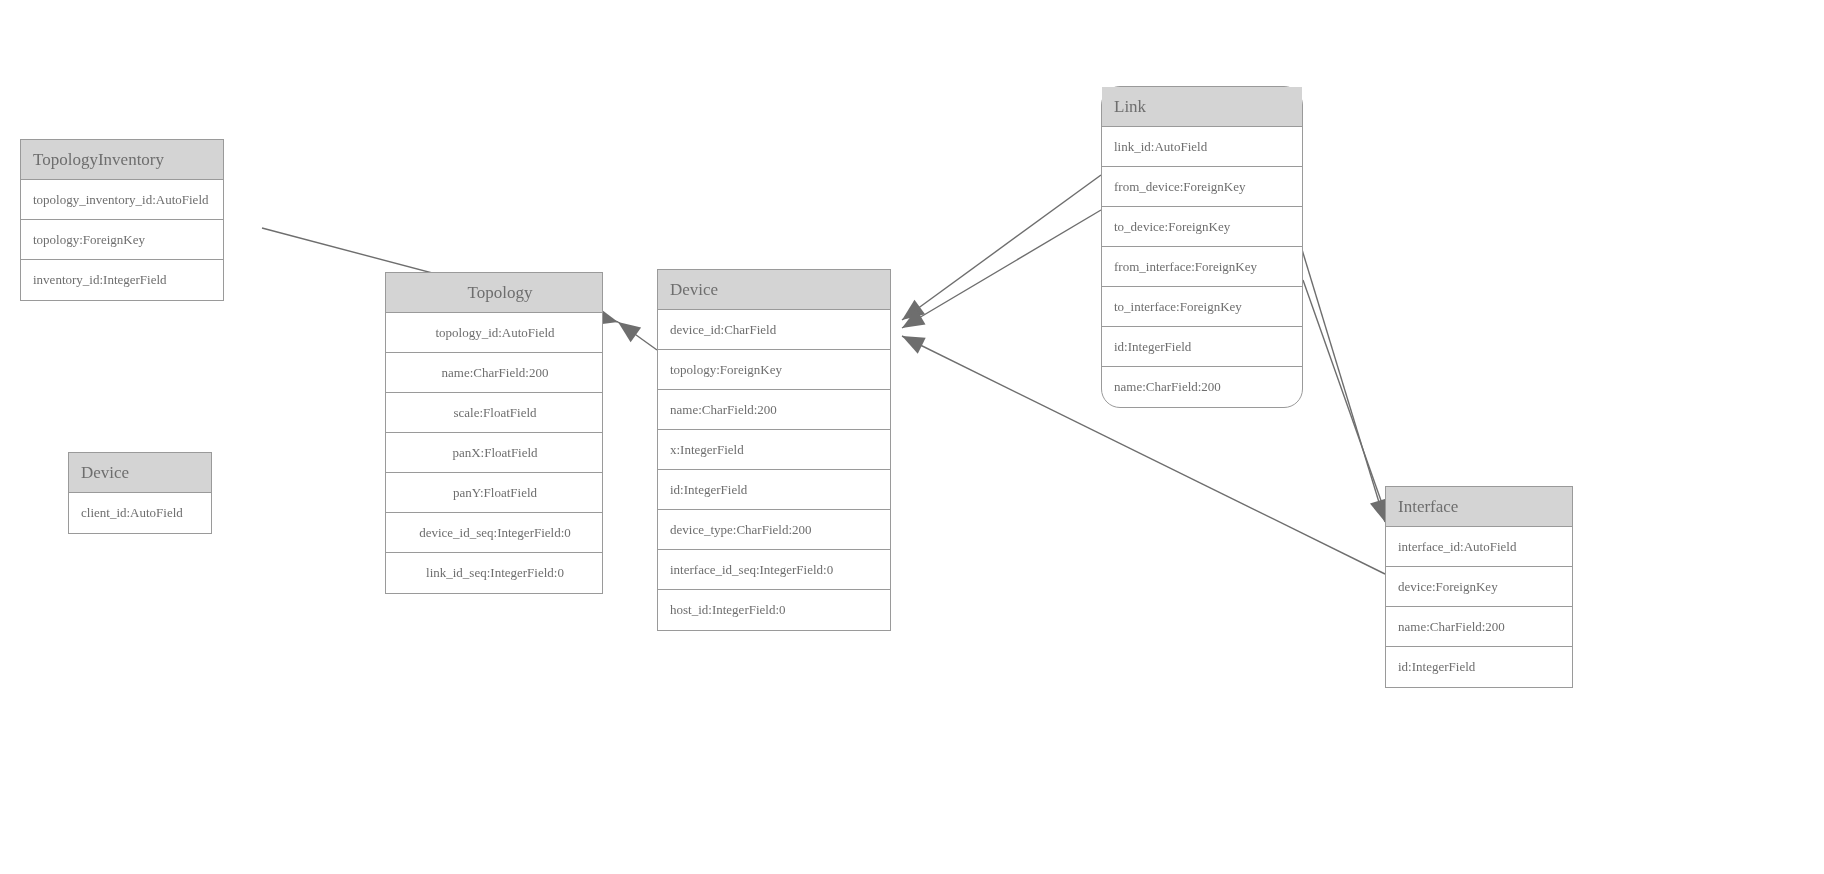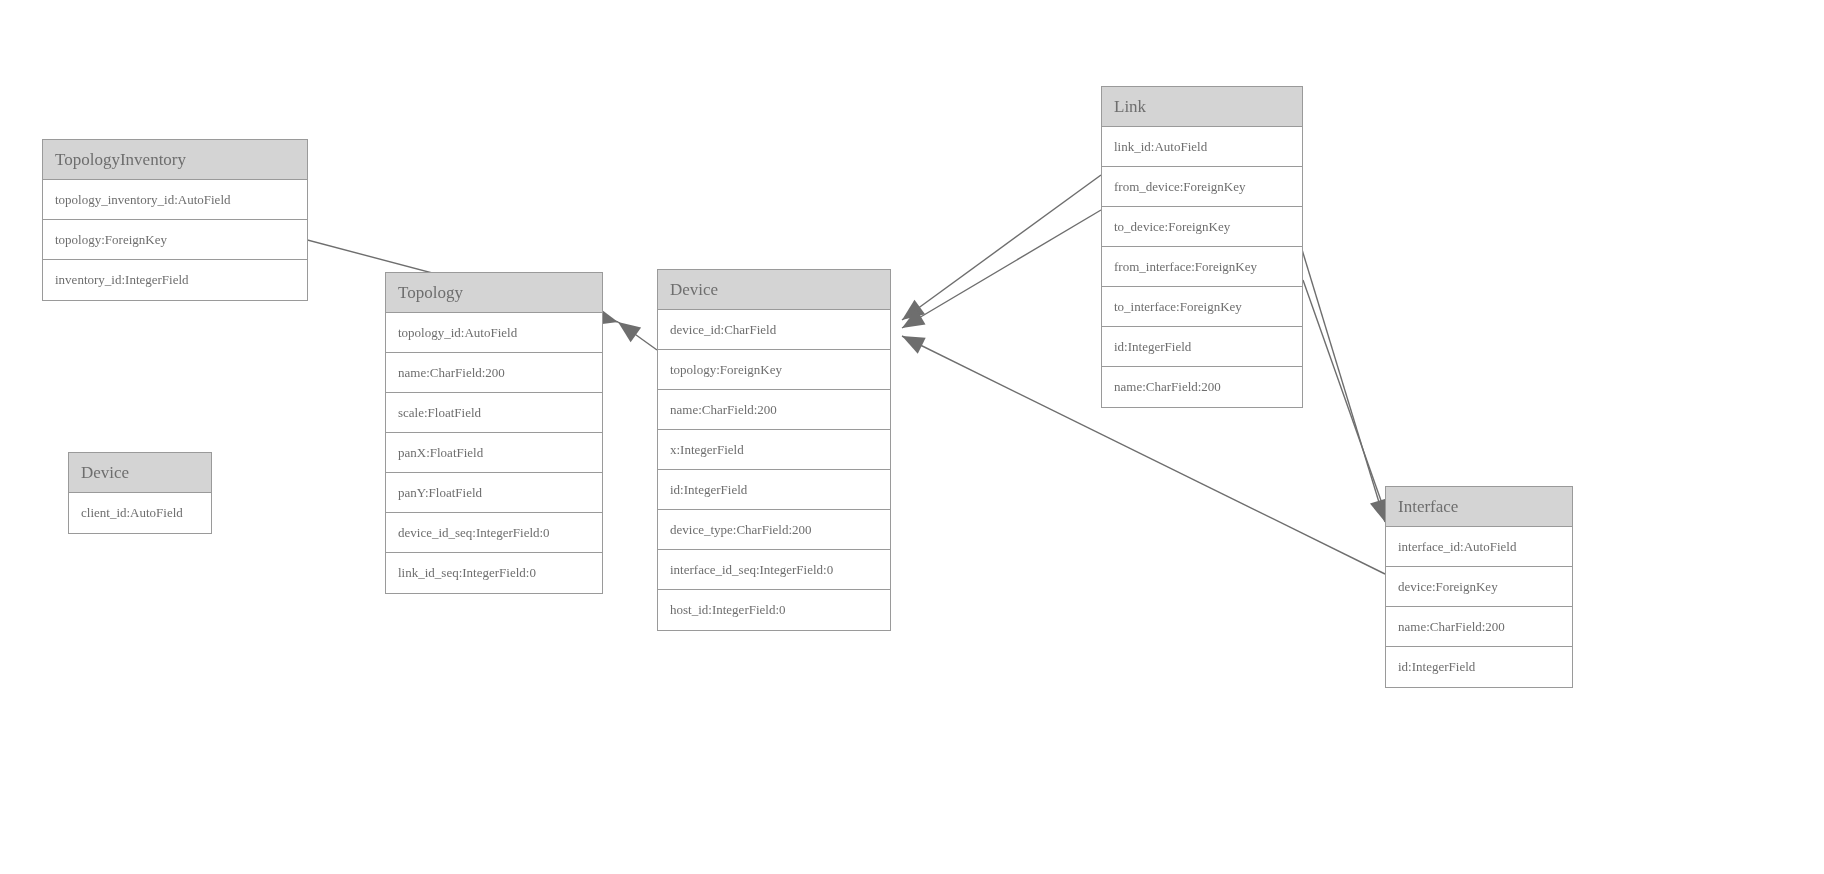--- a/index.html
+++ b/index.html
@@ -74,35 +74,35 @@
         <polygon points="0,0 -22,-9 -22,9" transform="translate(618,322) rotate(-144.32359177813802)"></polygon>
         <polygon points="0,0 -22,-9 -22,9" transform="translate(902,320) rotate(143.9213016544417)"></polygon>
         <polygon points="0,0 -22,-9 -22,9" transform="translate(902,328) rotate(149.3335502558478)"></polygon>
         <polygon points="0,0 -22,-9 -22,9" transform="translate(902,336) rotate(-153.76806006684336)"></polygon>
         <polygon points="0,0 -22,-9 -22,9" transform="translate(1385,522) rotate(73.05614472879097)"></polygon>
         <polygon points="0,0 -22,-9 -22,9" transform="translate(1390,526) rotate(70.523424501068)"></polygon>
       </g>
   </svg>
 
   <div id="entities-container">
-      <div class="entity" style="left: 20px; top: 139px; width: 266px; margin-left: 22px;">
+      <div class="entity" style="left: 20px; top: 139px; width: 204px;">
         <div class="entity-title">TopologyInventory</div>
         <div class="entity-fields">
           <div class="field-row">topology_inventory_id:AutoField</div>
           <div class="field-row">topology:ForeignKey</div>
           <div class="field-row">inventory_id:IntegerField</div>
         </div>
       </div>
       <div class="entity" style="left: 68px; top: 452px; width: 144px;">
         <div class="entity-title">Device</div>
         <div class="entity-fields">
           <div class="field-row">client_id:AutoField</div>
         </div>
       </div>
-      <div class="entity" style="left: 385px; top: 272px; width: 218px;">
+      <div class="entity" style="left: 385px; top: 272px; width: 218px; text-align: center;">
         <div class="entity-title">Topology</div>
         <div class="entity-fields">
           <div class="field-row">topology_id:AutoField</div>
           <div class="field-row">name:CharField:200</div>
           <div class="field-row">scale:FloatField</div>
           <div class="field-row">panX:FloatField</div>
           <div class="field-row">panY:FloatField</div>
           <div class="field-row">device_id_seq:IntegerField:0</div>
           <div class="field-row">link_id_seq:IntegerField:0</div>
         </div>
@@ -113,21 +113,21 @@
           <div class="field-row">device_id:CharField</div>
           <div class="field-row">topology:ForeignKey</div>
           <div class="field-row">name:CharField:200</div>
           <div class="field-row">x:IntegerField</div>
           <div class="field-row">id:IntegerField</div>
           <div class="field-row">device_type:CharField:200</div>
           <div class="field-row">interface_id_seq:IntegerField:0</div>
           <div class="field-row">host_id:IntegerField:0</div>
         </div>
       </div>
-      <div class="entity" style="left: 1101px; top: 86px; width: 202px;">
+      <div class="entity" style="left: 1101px; top: 86px; width: 202px; border-radius: 19px;">
         <div class="entity-title">Link</div>
         <div class="entity-fields">
           <div class="field-row">link_id:AutoField</div>
           <div class="field-row">from_device:ForeignKey</div>
           <div class="field-row">to_device:ForeignKey</div>
           <div class="field-row">from_interface:ForeignKey</div>
           <div class="field-row">to_interface:ForeignKey</div>
           <div class="field-row">id:IntegerField</div>
           <div class="field-row">name:CharField:200</div>
         </div>

